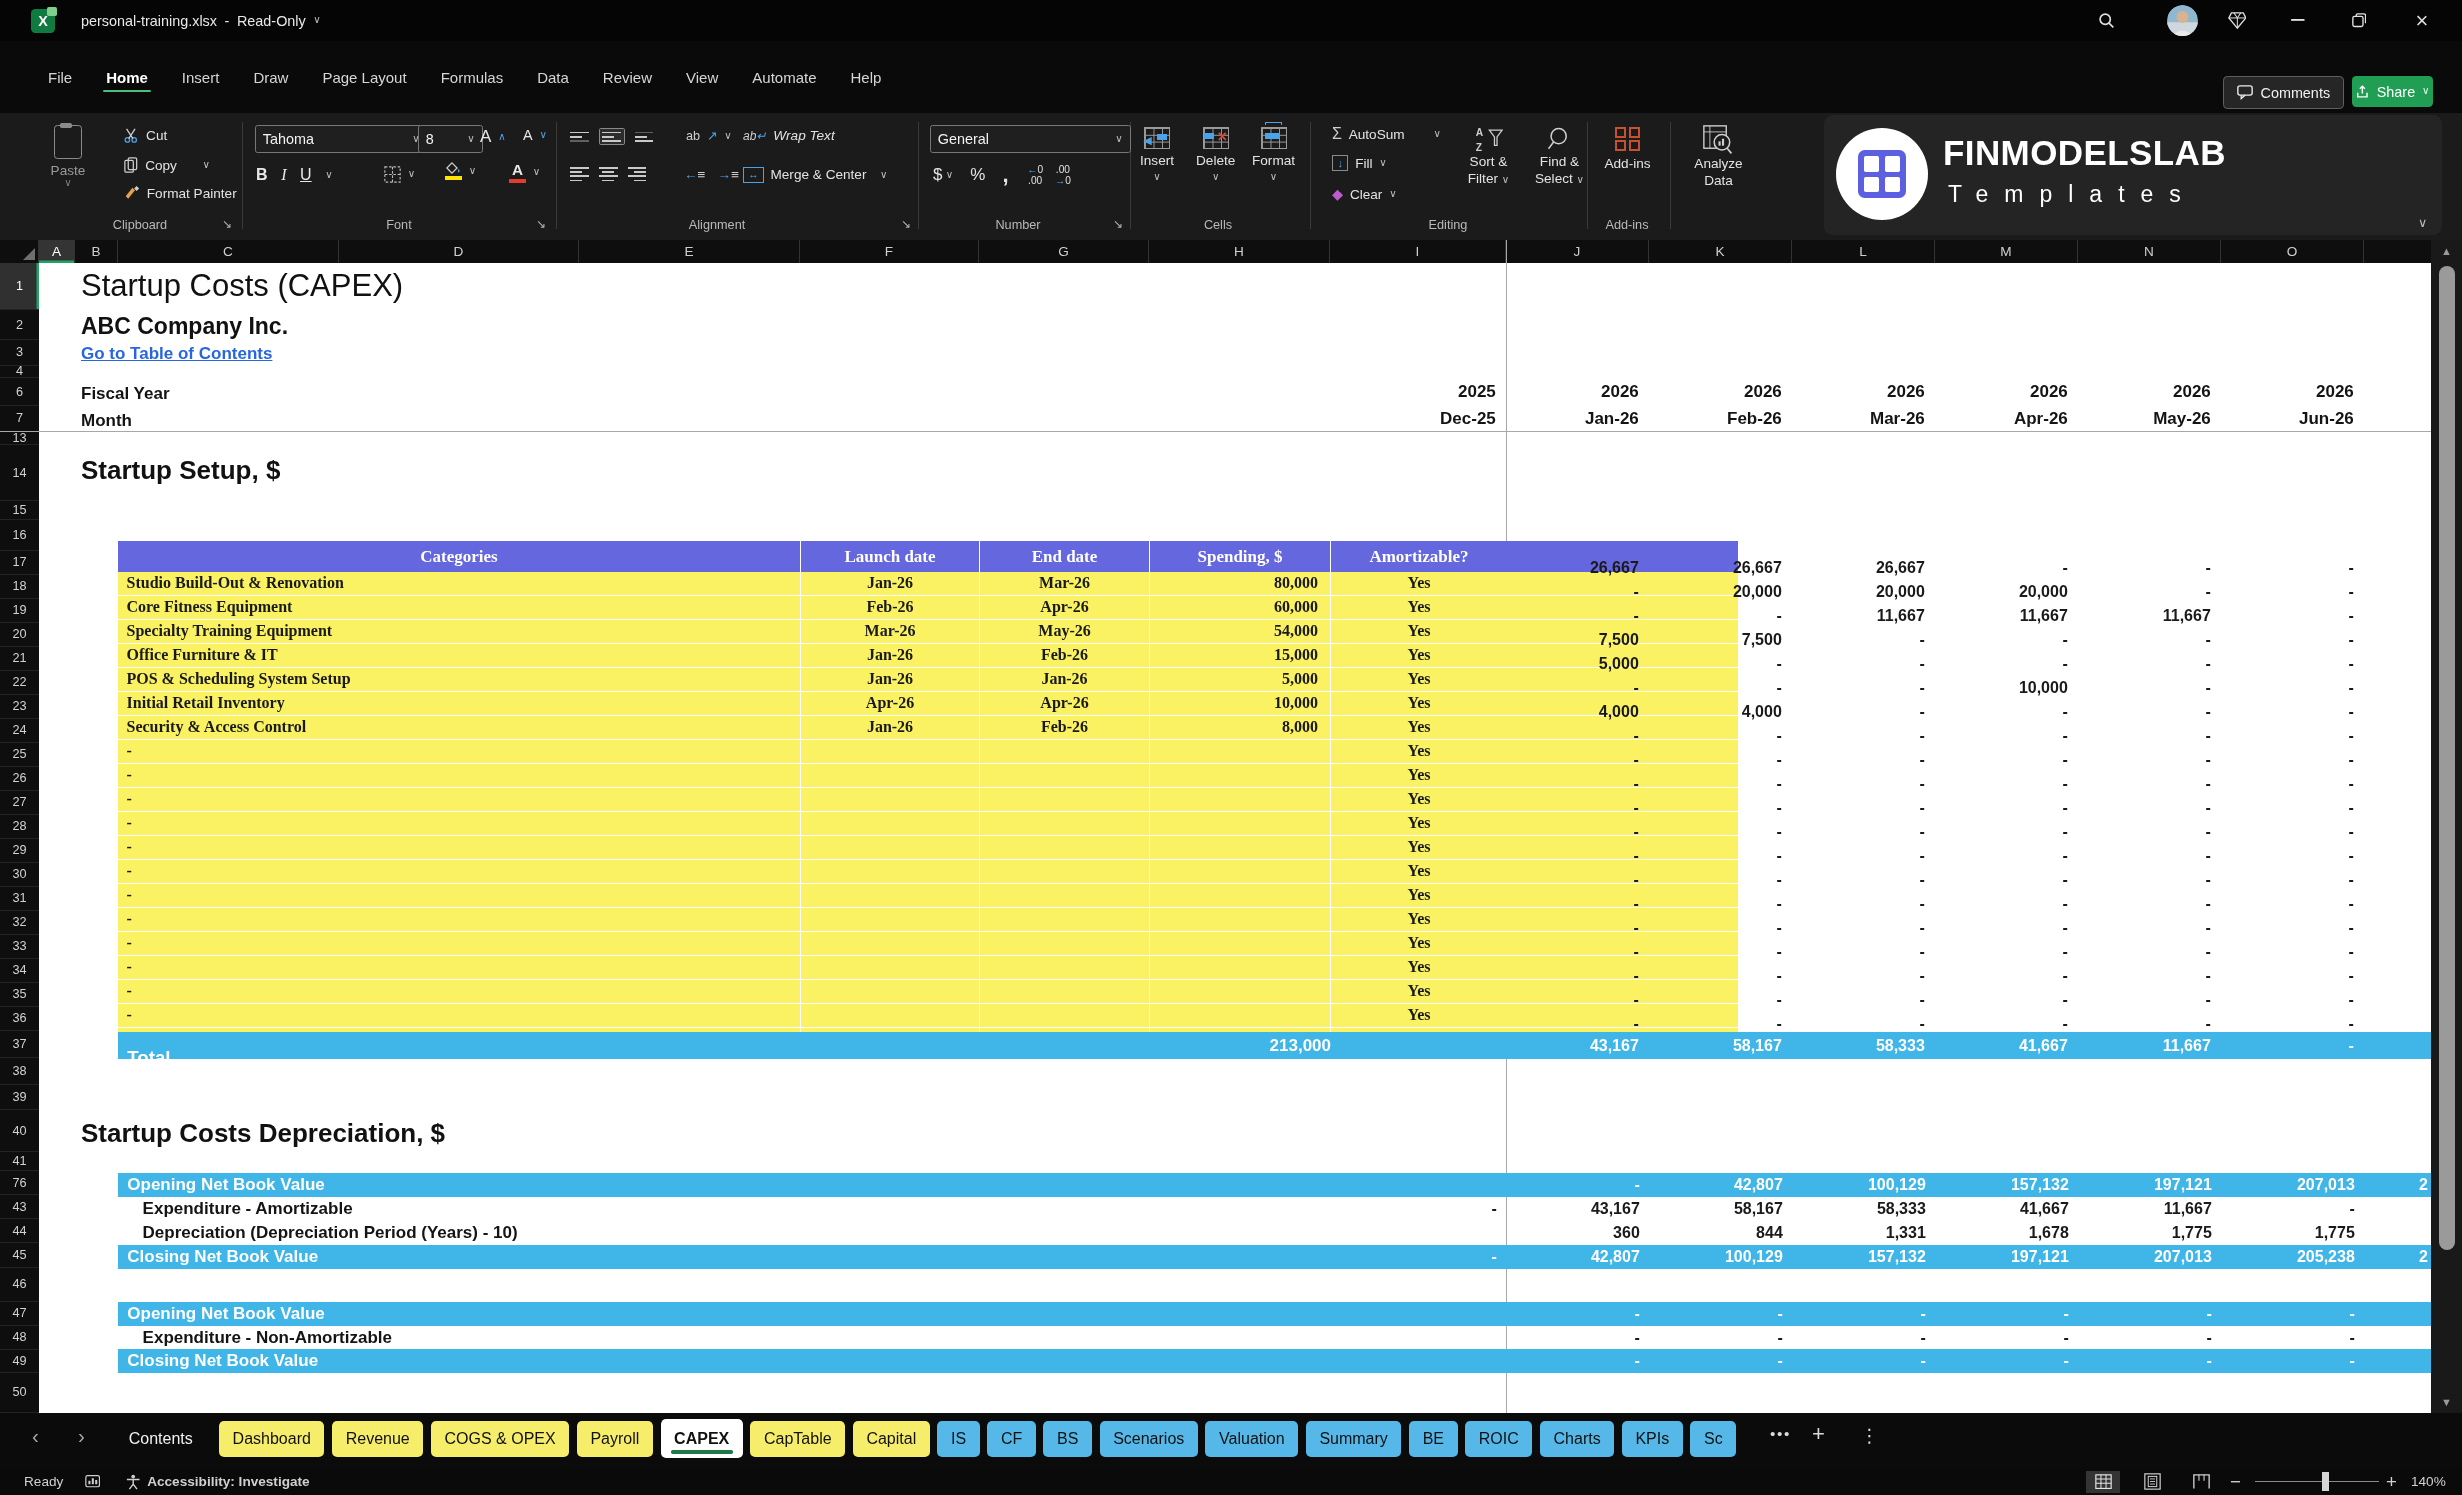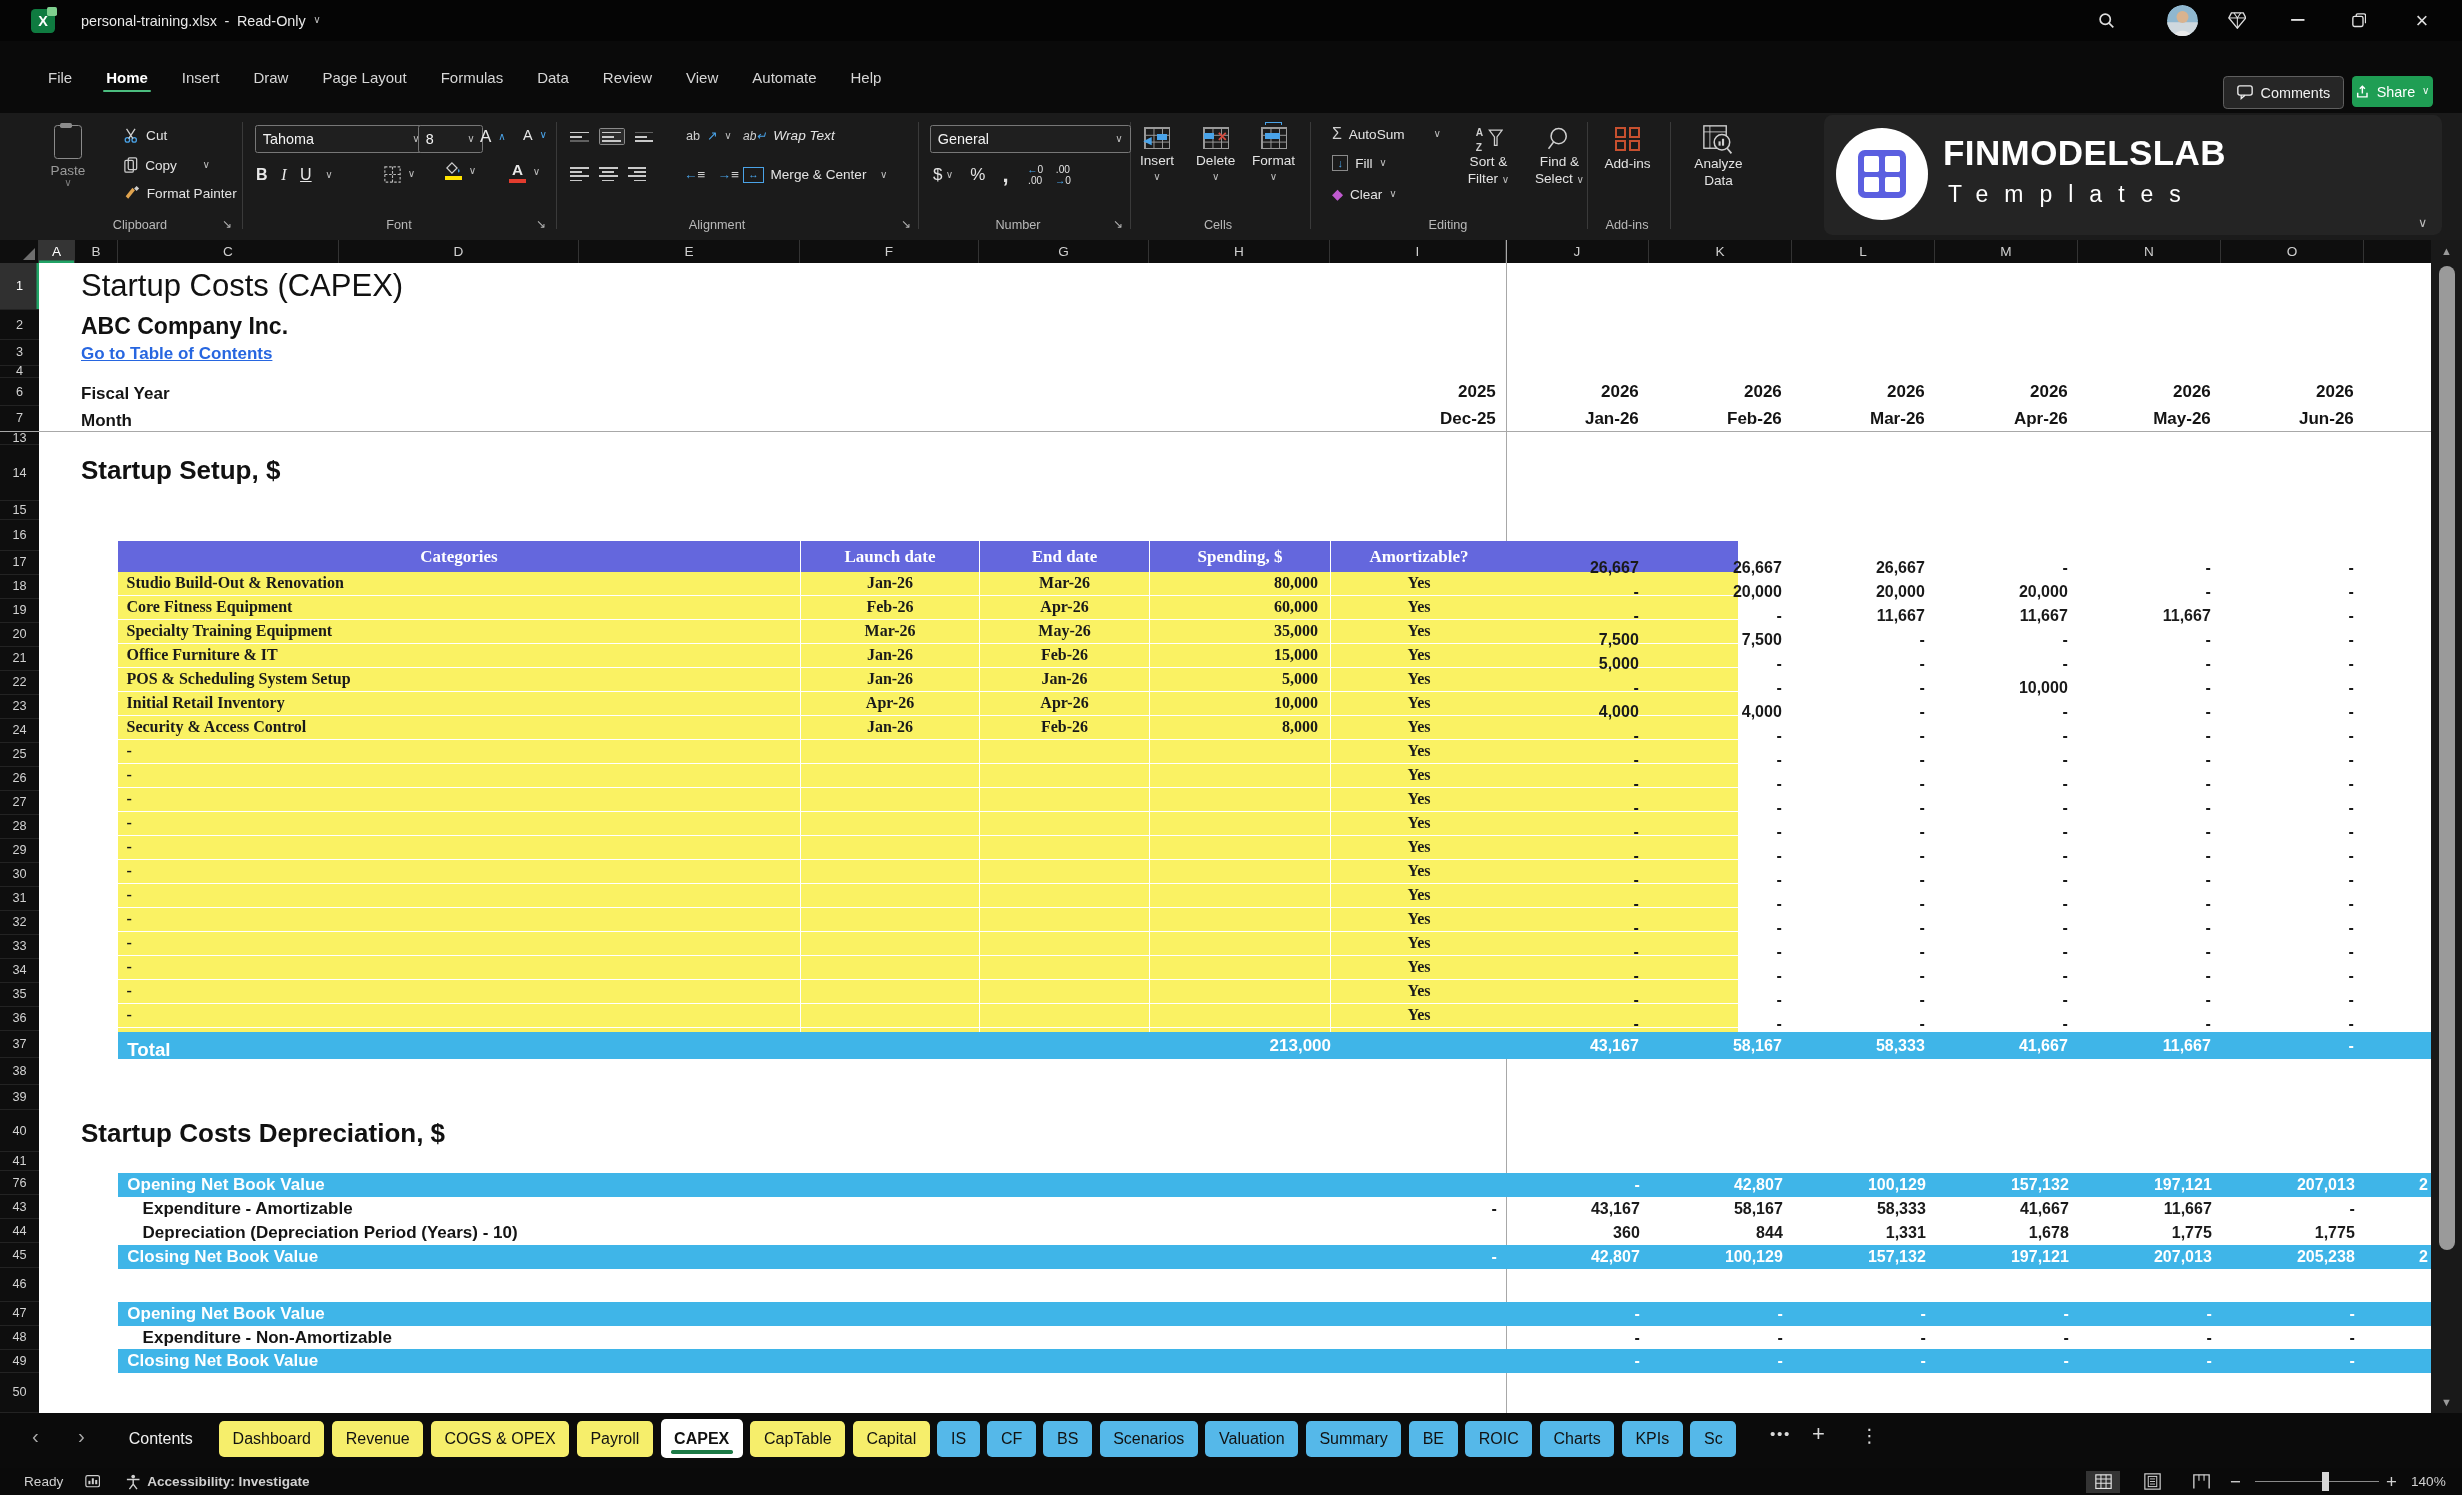--- a/index.html
+++ b/index.html
@@ -109,21 +109,21 @@
   .mmrow{display:flex;height:24px;}
   .mc{width:143px;box-sizing:border-box;text-align:right;padding-right:10.2px;font-size:16px;font-weight:bold;
       color:#1a1a1a;line-height:24px;overflow:hidden;}
   .ic{width:176px;box-sizing:border-box;text-align:right;padding-right:10.2px;font-size:16px;font-weight:bold;
       color:#1a1a1a;line-height:24px;}
   .pc{width:67px;box-sizing:border-box;overflow:hidden;white-space:nowrap;padding-left:54px;font-size:16px;
       font-weight:bold;line-height:24px;}
 
   
   .total-band{position:absolute;left:118px;top:1032px;width:2313px;height:27px;background:#3fb5e8;}
-  .total-band .tlab{position:absolute;left:9.3px;top:4px;line-height:27px;color:#fff;font-size:18.7px;font-weight:800;}
+  .total-band .tlab{position:absolute;left:9.3px;top:12px;line-height:27px;color:#fff;font-size:18.7px;font-weight:800;}
   .total-band .tspend{position:absolute;left:1032px;width:181px;top:0;line-height:27px;color:#fff;font-size:17px;font-weight:800;}
   .total-cells{position:absolute;left:1388px;top:0;height:27px;display:flex;}
   .total-cells .mc{line-height:27px;color:#fff;font-weight:800;}
 
   
   .depblock{position:absolute;left:118px;width:2313px;}
   .dep-row{position:relative;height:24px;}
   .dep2 .dep-row{height:23.5px;}
   .dep-row.band{background:#3fb5e8;}
   .dep-row.band .dep-label,.dep-row.band .mc,.dep-row.band .ic,.dep-row.band .pc{color:#fff;}
@@ -619,21 +619,21 @@
           <span class="ccell c-cat">Core Fitness Equipment</span>
           <span class="ccell c-l">Feb-26</span>
           <span class="ccell c-e">Apr-26</span>
           <span class="ccell c-s num">60,000</span>
           <span class="ccell c-a">Yes</span>
         </div>
         <div class="crow">
           <span class="ccell c-cat">Specialty Training Equipment</span>
           <span class="ccell c-l">Mar-26</span>
           <span class="ccell c-e">May-26</span>
-          <span class="ccell c-s num">35,000</span>
+          <span class="ccell c-s num">54,000</span>
           <span class="ccell c-a">Yes</span>
         </div>
         <div class="crow">
           <span class="ccell c-cat">Office Furniture &amp; IT</span>
           <span class="ccell c-l">Jan-26</span>
           <span class="ccell c-e">Feb-26</span>
           <span class="ccell c-s num">15,000</span>
           <span class="ccell c-a">Yes</span>
         </div>
         <div class="crow">

